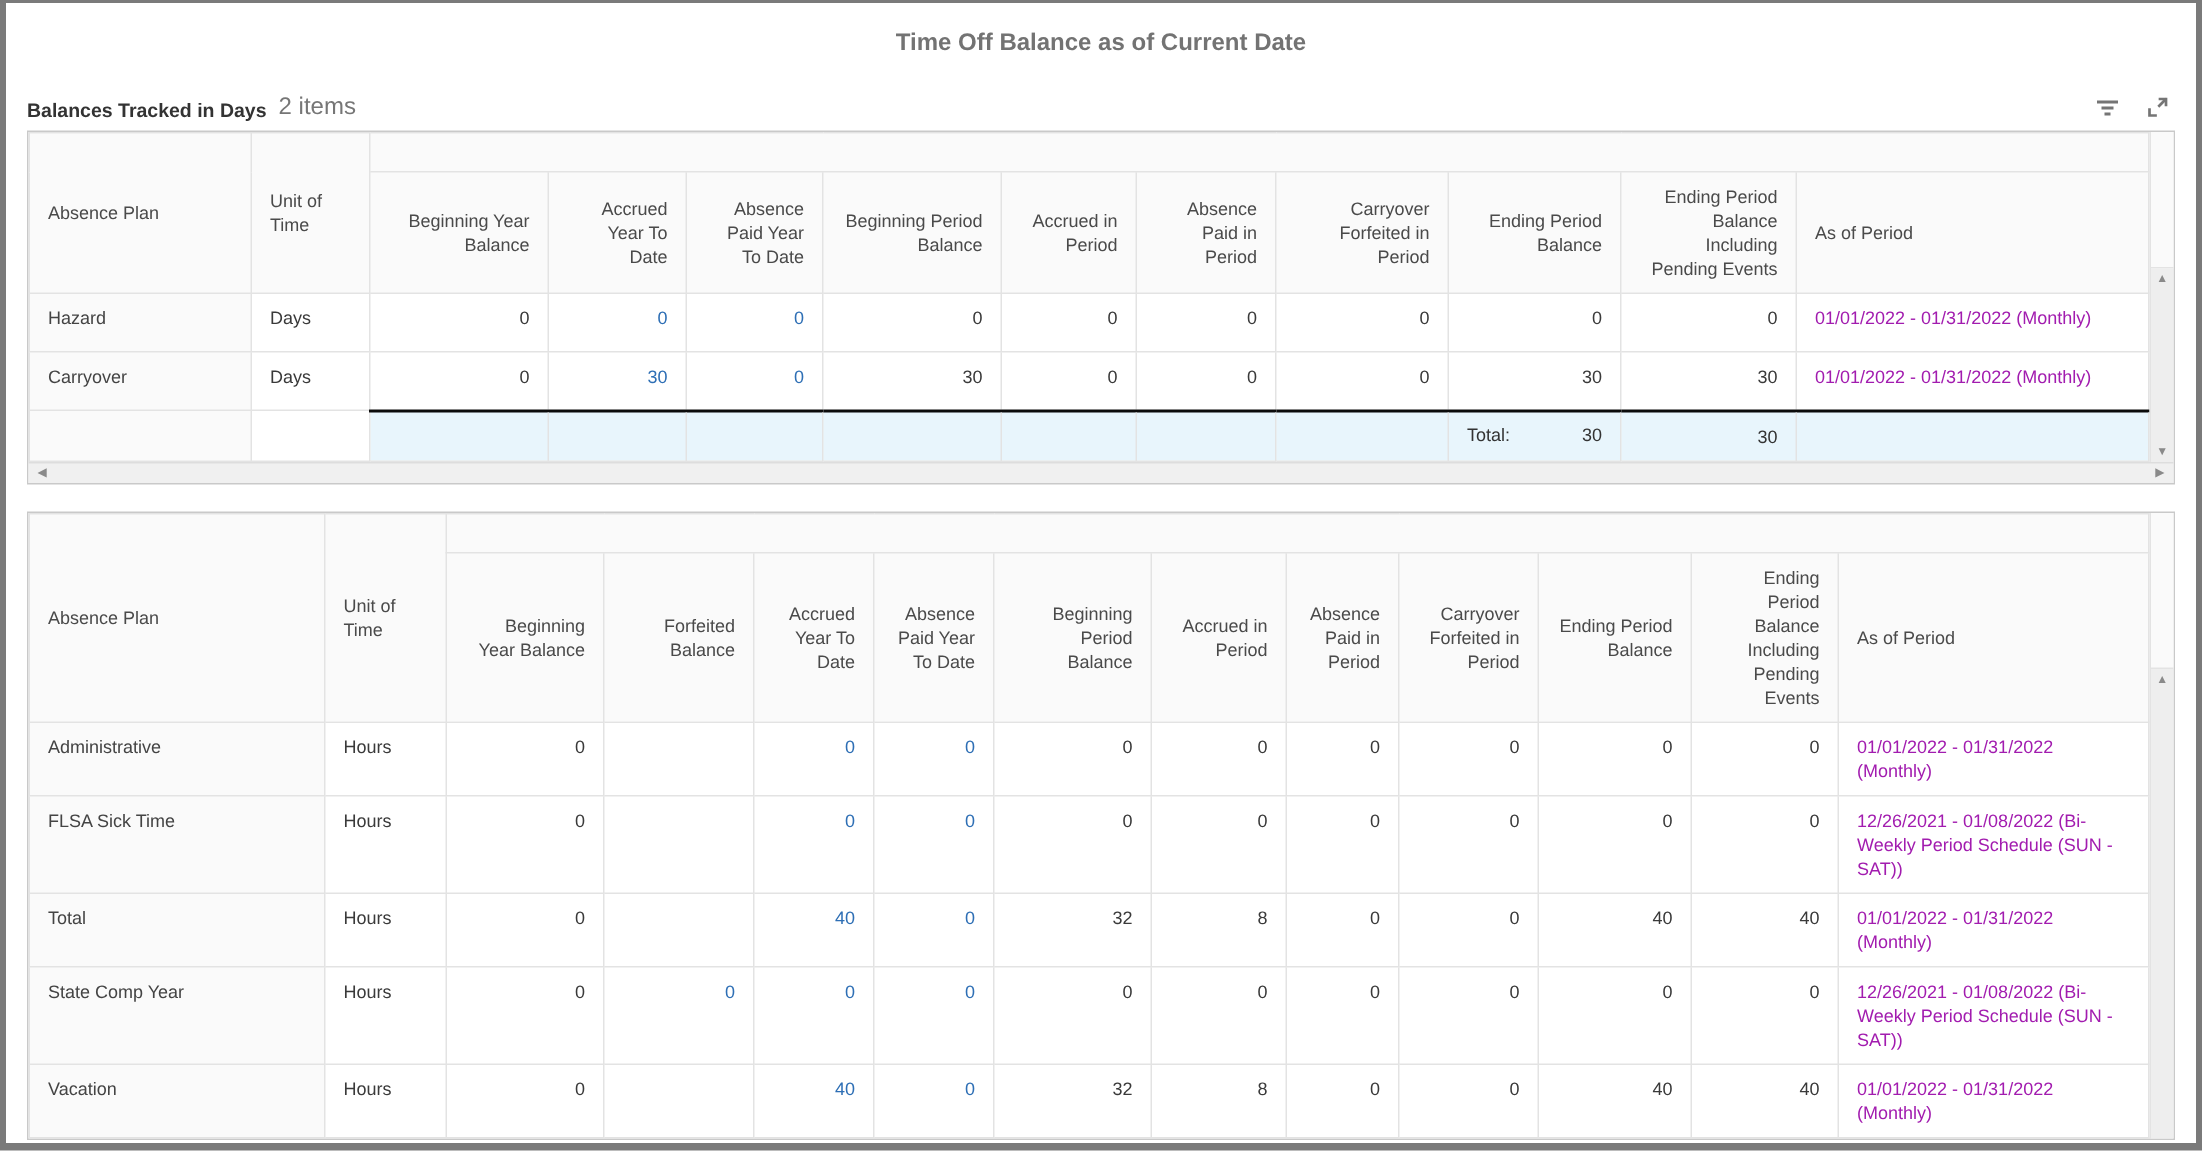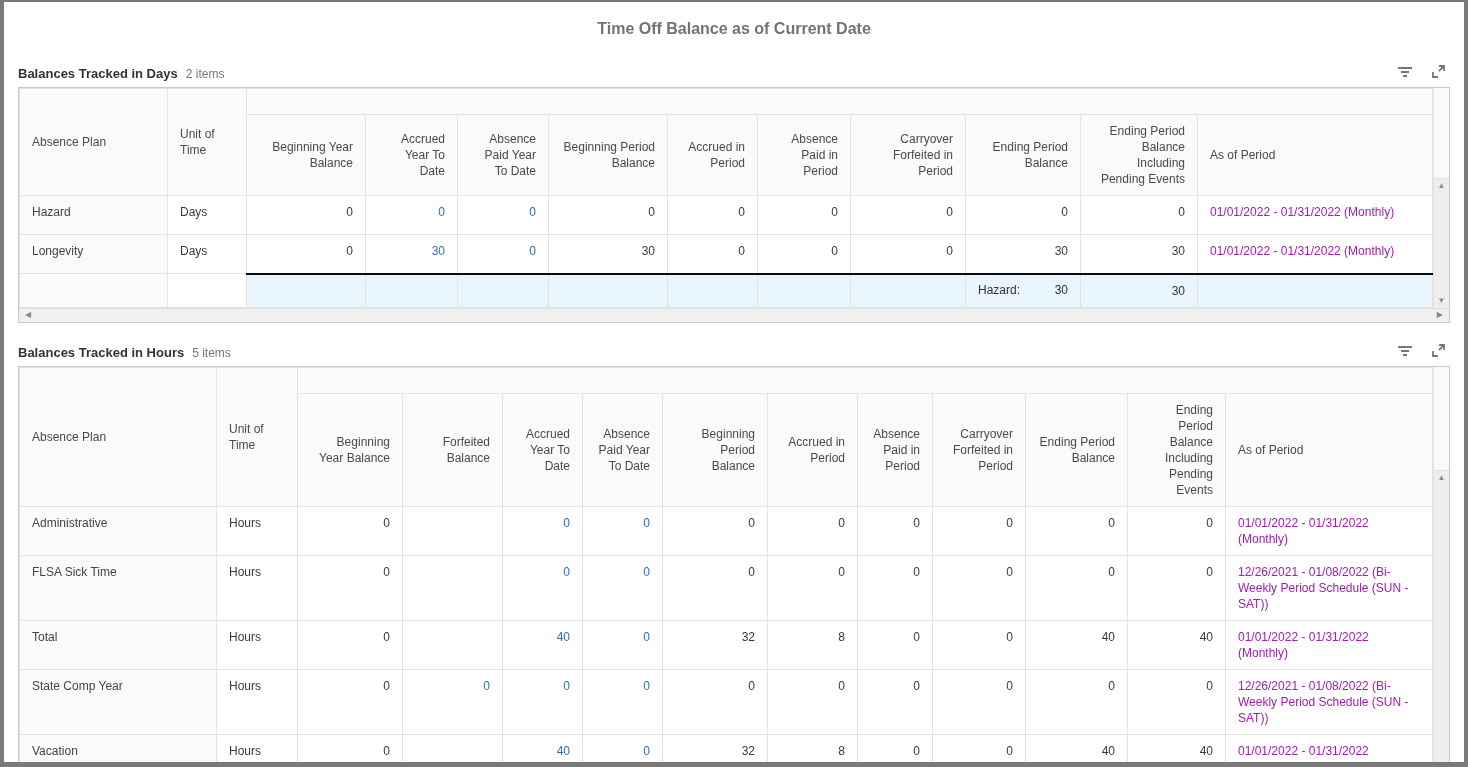--- a/index.html
+++ b/index.html
@@ -10,21 +10,21 @@
     border:4px solid #7a7a7a;
     border-top-width:2px;
     border-bottom-width:5px;
     overflow:hidden;
   }
   .page { padding:10px 14px 0 14px; }
   .page-title { font-size:16px; font-weight:700; color:#737373; padding:8px 0 14px 0;text-align:center; }
 
   .section-header { display:flex; align-items:flex-end; margin:10px 0 6px 0; }
   .section-title { font-size:13px; font-weight:700; color:#333; }
-  .items-count { font-size:12px; color:#767676; margin-left:8px; }
+  .items-count { font-size:16px; color:#767676; margin-left:8px; }
   .header-spacer { flex:1; }
   .icon-btn { background:none; border:none; cursor:pointer; padding:2px 4px; margin-left:10px; line-height:0; }
 
   .grid-wrap { border:1px solid #c9c9c9; background:#fff; }
   .grid-flex { display:flex; }
   .grid-table-area { flex:1; min-width:0; }
 
   table { width:100%; border-collapse:collapse; table-layout:fixed; font-size:12px; }
   th, td { border:1px solid #e3e3e3; padding:8px 12px; vertical-align:top; line-height:16px; }
   thead th { background:#fafafa; font-weight:400; color:#4a4a4a; vertical-align:middle; }
@@ -136,21 +136,21 @@
                 <td class="num"><a href="#" class="val-link">0</a></td>
                 <td class="num">0</td>
                 <td class="num">0</td>
                 <td class="num">0</td>
                 <td class="num">0</td>
                 <td class="num">0</td>
                 <td class="num">0</td>
                 <td class="asof txt">01/01/2022 - 01/31/2022 (Monthly)</td>
               </tr>
               <tr class="data-row-1">
-                <td class="plan txt">Longevity</td>
+                <td class="plan txt">Carryover</td>
                 <td class="txt">Days</td>
                 <td class="num">0</td>
                 <td class="num"><a href="#" class="val-link">30</a></td>
                 <td class="num"><a href="#" class="val-link">0</a></td>
                 <td class="num">30</td>
                 <td class="num">0</td>
                 <td class="num">0</td>
                 <td class="num">0</td>
                 <td class="num">30</td>
                 <td class="num">30</td>
@@ -161,21 +161,21 @@
                 <td></td>
                 <td class="tblue"></td>
                   <td class="tblue"></td>
                   <td class="tblue"></td>
                   <td class="tblue"></td>
                 <td class="tblue"></td>
                   <td class="tblue"></td>
                   <td class="tblue"></td>
                 <td class="tblue total-cell">
                   <div class="total-flex">
-                    <span class="total-label">Hazard:</span>
+                    <span class="total-label">Total:</span>
                     <span class="total-value">30</span>
                   </div>
                 </td>
                 <td class="tblue num total-value">30</td>
                 <td class="tblue"></td>
               </tr>
             </tbody>
           </table>
         </div>
         <div class="v-scroll">
@@ -187,39 +187,20 @@
         </div>
       </div>
       <div class="h-scroll">
         <span class="h-arrow">◀</span>
         <span class="h-arrow">▶</span>
       </div>
     </div>
   </section>
 
   <section style="margin-top:18px;">
-    <div class="section-header">
-      <span class="section-title">Balances Tracked in Hours</span>
-      <span class="items-count">5 items</span>
-      <span class="header-spacer"></span>
-      <button class="icon-btn">
-        <svg class="icon" width="16" height="14" viewBox="0 0 16 14">
-          <rect class="fillbar" x="1" y="2" width="14" height="2"></rect>
-          <rect class="fillbar" x="4" y="6" width="8" height="2"></rect>
-          <rect class="fillbar" x="6" y="10" width="4" height="2"></rect>
-        </svg>
-      </button>
-      <button class="icon-btn">
-        <svg class="icon" width="15" height="15" viewBox="0 0 15 15">
-          <path d="M9 2 H13 V6"></path>
-          <path d="M12.5 2.5 L8.5 6.5"></path>
-          <path d="M2 9 V13 H6"></path>
-        </svg>
-      </button>
-    </div>
 
     <div class="grid-wrap t2">
       <div class="grid-flex">
         <div class="grid-table-area">
           <table>
             <colgroup>
               <col style="width:197px">
                 <col style="width:81px">
                 <col style="width:105px">
                 <col style="width:100px">

